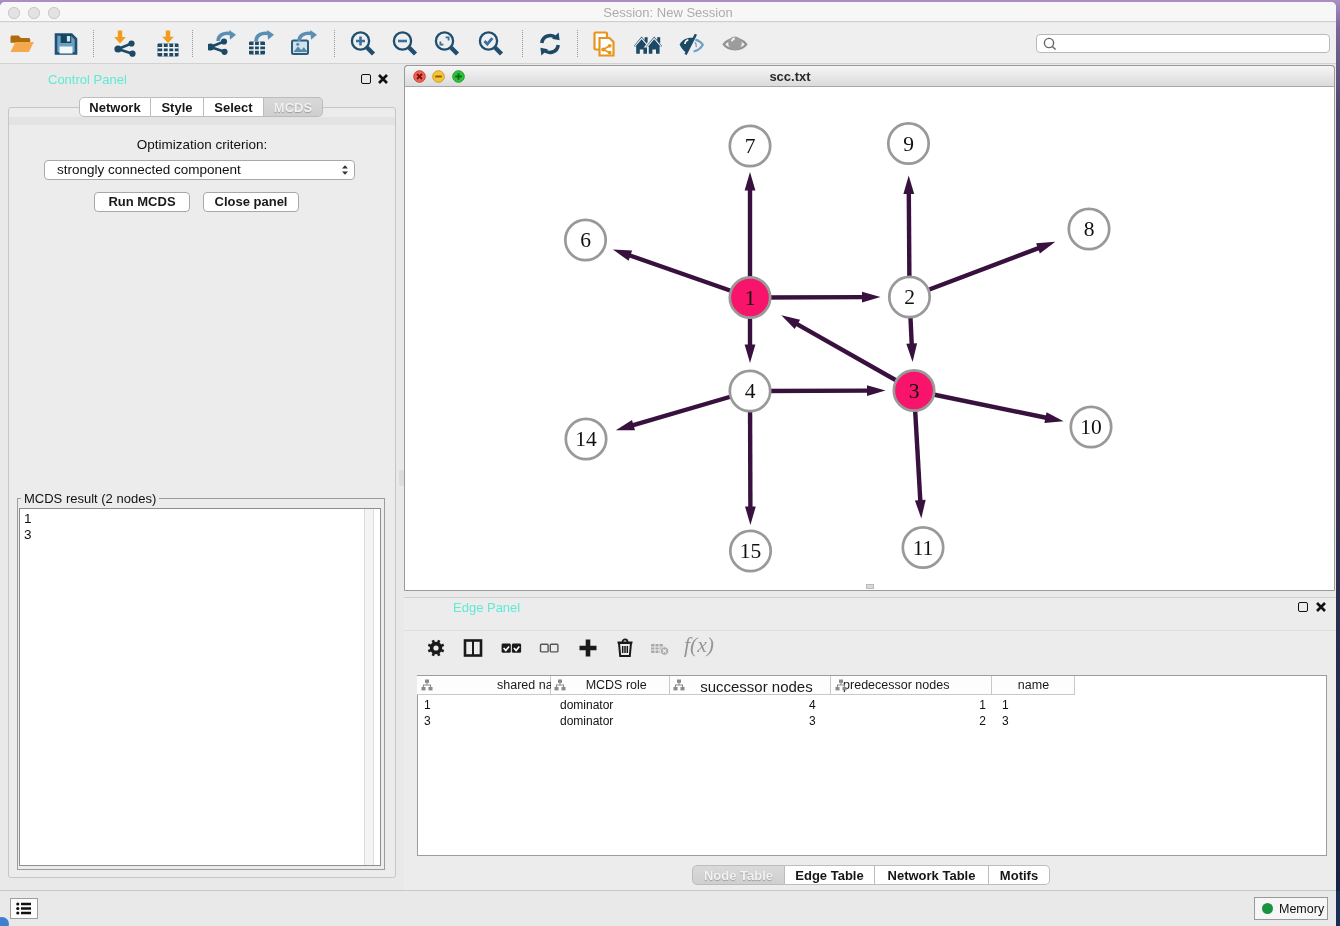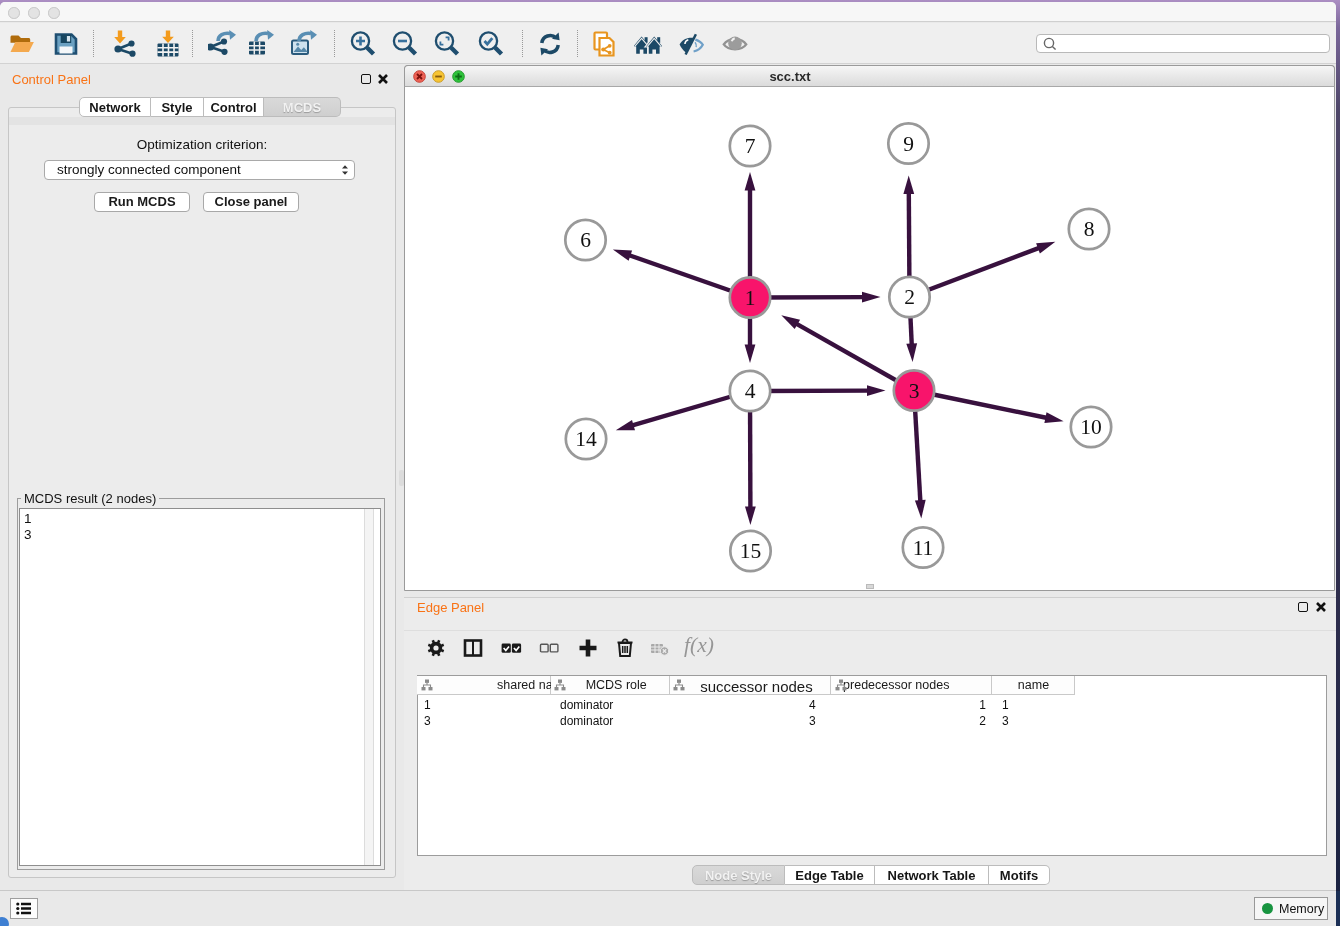--- a/index.html
+++ b/index.html
@@ -3,35 +3,36 @@
 * { margin:0; padding:0; box-sizing:border-box; }
 html,body { width:1340px; height:926px; overflow:hidden; font-family:"Liberation Sans", sans-serif; background:#2b2b40; }
 .abs { position:absolute; }
 #wall { position:absolute; inset:0; background:linear-gradient(#ac8ec3 0%, #7a679a 3%, #4e4668 12%, #3a3454 45%, #182140 100%); }
 #win { position:absolute; left:0; top:2px; right:4px; bottom:0; background:#e9e9e9; border-radius:5px 5px 0 0; }
 #titlebar { position:absolute; left:0; top:2px; right:4px; height:20px; background:#f7f7f7; border-bottom:1px solid #cfcfcf; border-radius:5px 5px 0 0; }
 .tl { position:absolute; top:5px; width:11.5px; height:11.5px; border-radius:50%; background:#e3e3e3; border:1px solid #c6c6c6; }
 #toolbar { position:absolute; left:0; top:23px; right:4px; height:41px; background:#efefef; border-bottom:1px solid #d2d2d2; }
 .sep { position:absolute; top:7px; height:27px; width:0; border-left:1px dotted #999; }
 .ti { position:absolute; top:7px; width:28px; height:28px; }
-.panetitle { position:absolute; font-size:13px; color:#f97316; }
+.panetitle { position:absolute; font-size:13px; color:#5eead4;margin-left:36px; }
 .tabgrp { position:absolute; display:flex; height:20px; }
 .tab { height:20px; display:flex; align-items:center; justify-content:center; font-size:13px; font-weight:700; color:#161616; background:#fff; border:1px solid #bcbcbc; border-left:none; }
 .tabfirst { border-left:1px solid #bcbcbc; border-radius:5px 0 0 5px; }
 .tablast { border-radius:0 5px 5px 0; }
 .tabsel { background:linear-gradient(#d9d9d9,#cfcfcf); color:#f2f2f2; text-shadow:0 1px 1px #9a9a9a; }
 .btn { position:absolute; height:20px; background:#fff; border:1px solid #a8a8a8; border-radius:4px; font-size:13px; font-weight:700; color:#1a1a1a; text-align:center; line-height:18px; }
 .cellv { position:absolute; font-size:12px; color:#111; height:16px; line-height:16px; white-space:pre; }
 </style></head><body>
 <div id="wall"></div>
 <div id="win"></div>
 <div id="titlebar">
  <div class="tl" style="left:8px"></div>
  <div class="tl" style="left:28px"></div>
  <div class="tl" style="left:48px"></div>
+ <div style="position:absolute;top:3px;left:0;right:0;text-align:center;font-size:13px;color:#acacac;">Session: New Session</div>
 </div>
 <div id="toolbar">
 <div class="sep" style="left:93px"></div>
 <div class="sep" style="left:192px"></div>
 <div class="sep" style="left:334px"></div>
 <div class="sep" style="left:522px"></div>
 <div class="sep" style="left:577px"></div>
 <svg class="ti" style="left:8px" width="28" height="28" viewBox="0 0 28 28">
       <path d="M2.5,7 c0-.9.7-1.6 1.6-1.6 h6.4 l2.5,2.7 h7.6 c.9,0 1.6.7 1.6,1.6 v3 h-19.7 z" fill="#b06c0c"></path>
       <path d="M2.5,22 l4.8-10 h18.6 l-5,10 z" fill="#f4a94e"></path>
@@ -153,22 +154,22 @@
 <div class="panetitle" style="left:12px;top:72px">Control Panel</div>
 <div class="abs" style="left:361px;top:74px;width:10px;height:10px;border:1.7px solid #111;border-radius:2px"></div>
 <svg class="abs" style="left:377px;top:73px" width="12" height="12" viewBox="0 0 12 12">
     <path d="M2,2 L10,10 M10,2 L2,10" stroke="#111" stroke-width="2.6"></path>
   </svg>
 <div class="abs" style="left:8px;top:107px;width:388px;height:771px;border:1px solid #c6c6c6;border-radius:3px;background:#ececec;"></div>
 <div class="abs" style="left:9px;top:117px;width:386px;height:8px;background:#e3e3e3;"></div>
 <div class="tabgrp" style="left:79px;top:97px">
     <div class="tab tabfirst" style="width:72px">Network</div>
     <div class="tab" style="width:53px">Style</div>
-    <div class="tab" style="width:60px">Control</div>
-    <div class="tab tablast tabsel" style="width:77px">MCDS</div>
+    <div class="tab" style="width:60px">Select</div>
+    <div class="tab tablast tabsel" style="width:59px">MCDS</div>
   </div>
 <div class="abs" style="left:8px;top:137px;width:388px;text-align:center;font-size:13.5px;color:#111">Optimization criterion:</div>
 <div class="abs" style="left:44px;top:160px;width:311px;height:20px;background:#fff;border:1px solid #a9a9a9;border-radius:4px;font-size:13.5px;color:#111;line-height:18px;padding-left:12px;">strongly connected component</div>
 <svg class="abs" style="left:338px;top:163px" width="14" height="14" viewBox="0 0 14 14">
     <path d="M4,5.5 L7,2.2 L10,5.5 z M4,8.5 L7,11.8 L10,8.5 z" fill="#333"></path>
   </svg>
 <div class="btn" style="left:94px;top:192px;width:96px">Run MCDS</div>
 <div class="btn" style="left:203px;top:192px;width:96px">Close panel</div>
 <div class="abs" style="left:17px;top:498px;width:368px;height:372px;border:1px solid #9c9c9c;"></div>
 <div class="abs" style="left:21px;top:491px;font-size:13px;color:#111;background:#ececec;padding:0 3px;">MCDS result (2 nodes)</div>
@@ -332,21 +333,21 @@
 <div class="cellv" style="left:560px;top:697px">dominator</div>
 <div class="cellv" style="left:669.8px;top:697px;width:146px;text-align:right">4</div>
 <div class="cellv" style="left:831px;top:697px;width:155px;text-align:right">1</div>
 <div class="cellv" style="left:1002px;top:697px">1</div>
 <div class="cellv" style="left:424px;top:713px">3</div>
 <div class="cellv" style="left:560px;top:713px">dominator</div>
 <div class="cellv" style="left:669.8px;top:713px;width:146px;text-align:right">3</div>
 <div class="cellv" style="left:831px;top:713px;width:155px;text-align:right">2</div>
 <div class="cellv" style="left:1002px;top:713px">3</div>
 <div class="tabgrp" style="left:692px;top:865px">
-    <div class="tab tabfirst tabsel" style="width:93px">Node Style</div>
+    <div class="tab tabfirst tabsel" style="width:93px">Node Table</div>
     <div class="tab" style="width:90px">Edge Table</div>
     <div class="tab" style="width:114px">Network Table</div>
     <div class="tab tablast" style="width:61px">Motifs</div>
   </div>
 <div class="abs" style="left:0;right:4px;bottom:0;height:36px;background:#e9e9e9;border-top:1px solid #c8c8c8;"></div>
 <div class="abs" style="left:10px;top:898px;width:28px;height:21px;background:#fcfcfc;border:1px solid #9e9e9e;"></div>
 <svg class="abs" style="left:16px;top:902px" width="16" height="13" viewBox="0 0 16 13">
     <circle cx="1.8" cy="2" r="1.6" fill="#111"></circle>
     <circle cx="1.8" cy="6.5" r="1.6" fill="#111"></circle>
     <circle cx="1.8" cy="11" r="1.6" fill="#111"></circle>

